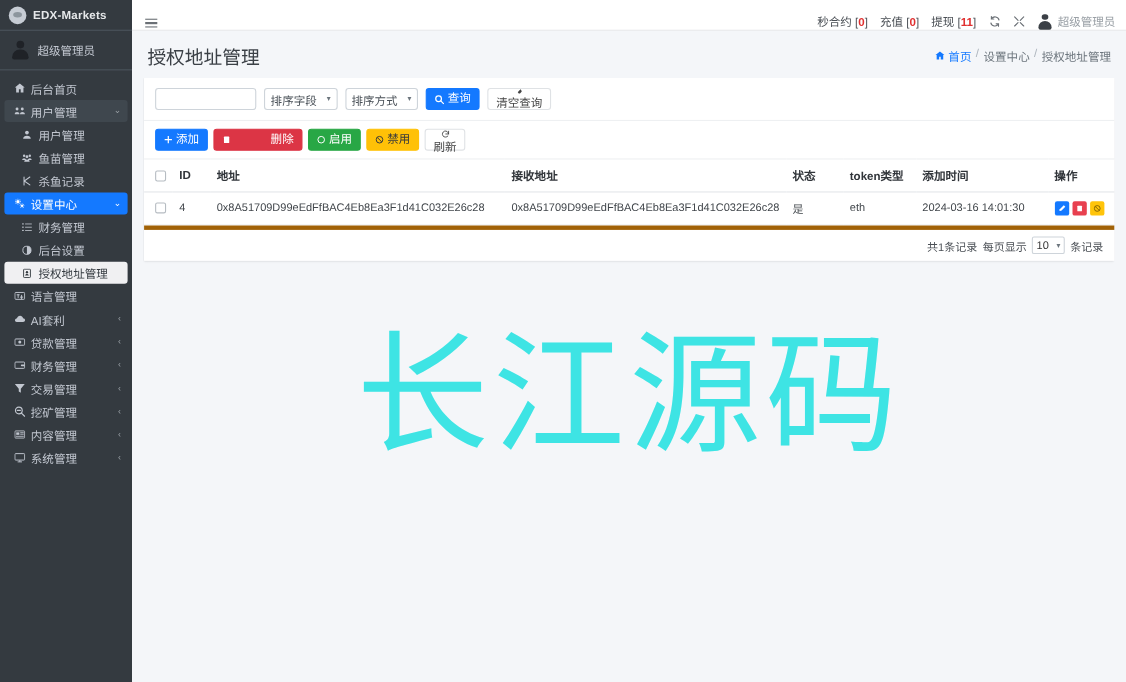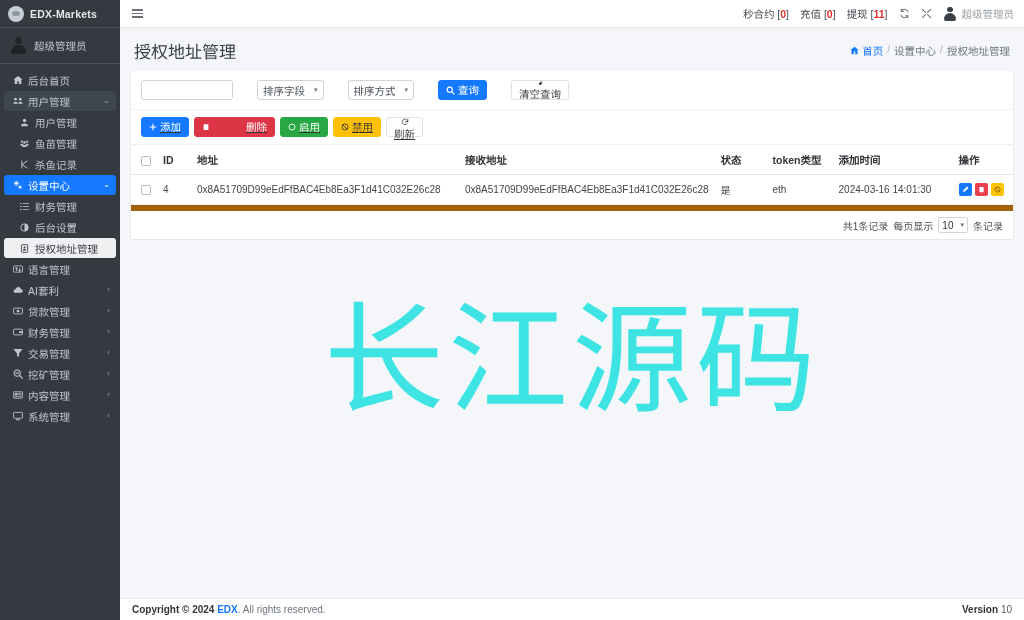--- a/index.html
+++ b/index.html
@@ -85,21 +85,21 @@
   .nav-item.active-blue .caret { color: #fff; }
   .nav-item.active-light { background: #f0f0f2; color: #343a40; }
   .nav-item.active-light .ico { color: #343a40; }
   .nav-item.open-dark { background: #3f474e; }
 
   
   .main { flex: 1 1 auto; height: 620px; display: flex; flex-direction: column; background: #f4f6f9; position: relative; }
 
   .topbar {
     height: 28px; background: #fff;
-    display: flex; align-items: center;
+    display: flex; align-items: flex-end;
     padding: 0 10px 0 10px;
     border-bottom: 1px solid #e6e8ea;
   }
   .hamburger { display: flex; flex-direction: column; gap: 2px; cursor: pointer; padding: 2px; }
   .hamburger i { display: block; width: 11px; height: 1.5px; background: #6b7076; }
   .topbar-right { margin-left: auto; display: flex; align-items: center; gap: 11px; font-size: 10.5px; color: #4a4f55; }
   .stat { white-space: nowrap; }
   .stat b { color: #e03030; font-weight: bold; }
   .tb-ico { color: #6b7076; display: flex; align-items: center; }
   .topbar-user { display: flex; align-items: center; gap: 5px; }
@@ -122,21 +122,21 @@
   .card {
     background: #fff;
     border: none;
     box-shadow: 0 0 1px rgba(0,0,0,.12), 0 1px 2px rgba(0,0,0,.06);
     position: relative;
     z-index: 2;
   }
 
   
   .searchbar {
-    display: flex; align-items: flex-start; gap: 24px;
+    display: flex; align-items: flex-start; gap: 7px;
     padding: 9px 10px;
     background: #fff;
   }
   .form-input {
     width: 92px; height: 20px;
     border: 1px solid #ced4da; border-radius: 3px;
     background: #fff; font-size: 10.5px; padding: 0 5px; color: #495057;
     outline: none;
   }
   .select-box {
@@ -158,21 +158,20 @@
   .btn-light { background: #fff; color: #444; border-color: #dfe2e5; flex-direction: column; }
   .btn-danger  { background: #dc3545; color: #fff; border-color: #dc3545; gap: 36px; }
   .btn-success { background: #28a745; color: #fff; border-color: #28a745; }
   .btn-warning { background: #ffc107; color: #3b3b3b; border-color: #ffc107; }
 
   .toolbar {
     display: flex; align-items: center; gap: 5px;
     padding: 7px 10px 7px 10px;
     background: #fff;
     border-top: 1px solid #eef0f2;
-    text-decoration: underline;
   }
 
   
   table.data { width: 100%; border-collapse: collapse; background: #fff; }
   table.data thead th {
     font-size: 10.5px; font-weight: bold; color: #31353a;
     text-align: left; padding: 7px 6px;
     border-bottom: 1px solid #e3e6ea; border-top: 1px solid #eef0f2;
     white-space: nowrap;
   }
@@ -196,21 +195,21 @@
   }
   .act-edit { background: #1479ff; }
   .act-del  { background: #e8404f; }
   .act-ban  { background: #ffc40a; color: #7a5c00; }
   .act-btn svg { display: block; }
 
   .tablefoot {
     display: flex; align-items: center; justify-content: flex-end;
     gap: 5px; padding: 6px 10px; font-size: 10px; color: #4a4f55;
     background: #fff;
-    border-top: 6px solid #a16207;
+    border-top: 4px solid #a16207;
   }
   .page-select {
     height: 16px; border: 1px solid #ced4da; border-radius: 2px;
     background: #fff; font-size: 10px; color: #333;
     display: inline-flex; align-items: center; gap: 7px; padding: 0 3px;
   }
   .page-select .cv { font-size: 7px; color: #6c757d; }
 
   
   .watermark {
@@ -615,24 +614,14 @@
           <span class="page-select">
             <span>10</span>
             <span class="cv">▾</span>
           </span>
           <span>条记录</span>
         </div>
 
       </div>
     </div>
 
-    <footer class="footer">
-      <span>
-        <b>Copyright © 2024</b>
-        <a class="edx" href="#">EDX</a><span>. All rights reserved.</span>
-      </span>
-      <span class="ver">
-        <b>Version</b>
-        <span>10</span>
-      </span>
-    </footer>
   </div>
 </div>
 
 </body></html>

